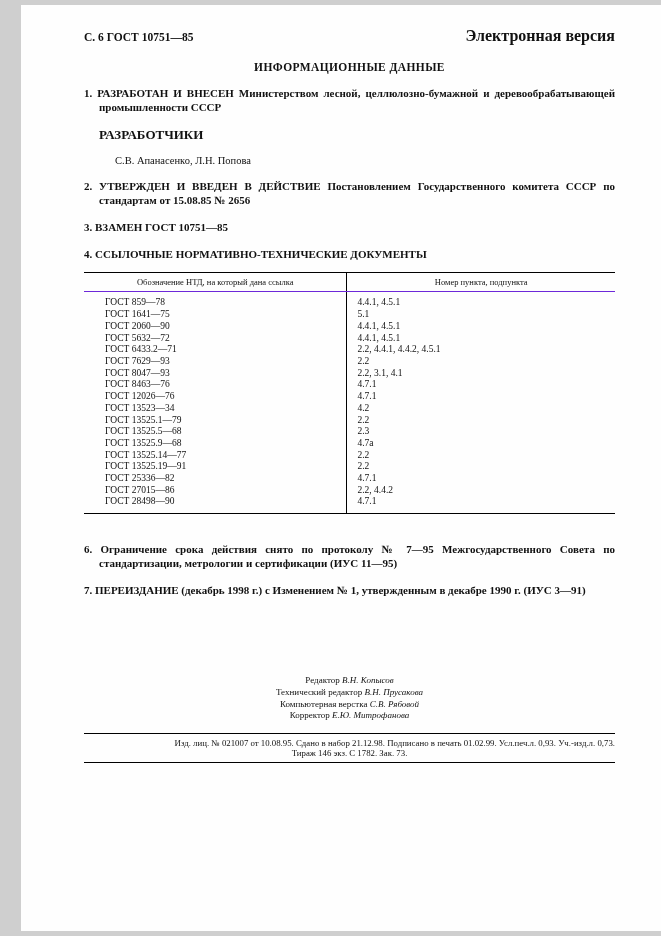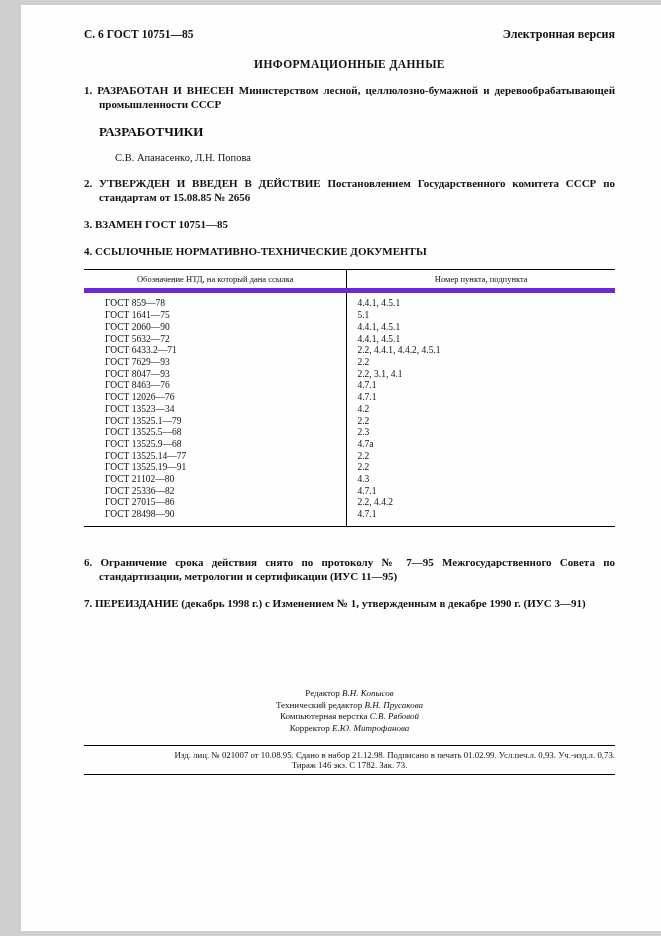--- a/index.html
+++ b/index.html
@@ -11,30 +11,30 @@
     position: relative;
   }
   .page {
     position: absolute; left: 21px; top: 5px;
     width: 651px; height: 926px;
     background: #fefefe;
     padding: 22px 57px 0 63px;
   }
   .hdr { display: flex; justify-content: space-between; align-items: baseline; font-weight: bold; }
   .hdr-left { font-size: 11.5px; }
-  .hdr-right { font-size: 12px; }
+  .hdr-right { font-size: 16px; }
   .doc-title { margin-top: 16px; text-align: center; font-weight: bold; font-size: 11.5px; letter-spacing: .4px; }
   .item {
     margin-top: 13px; font-size: 11px; font-weight: bold; line-height: 1.28;
     text-align: justify; padding-left: 15px; text-indent: -15px;
   }
   .developers-label { margin-top: 13px; padding-left: 15px; font-size: 13px; font-weight: bold; }
   .developers-names { margin-top: 12px; padding-left: 31px; font-size: 10.5px; }
   .ref-table { margin-top: 11px; border-top: 1px solid #000; border-bottom: 1px solid #000; }
-  .ref-head { display: flex; border-bottom: 5px solid #6d28d9; align-items: flex-start; }
+  .ref-head { display: flex; border-bottom: 1px solid #6d28d9; align-items: flex-start; }
   .ref-head .hc { font-size: 8.5px; text-align: center; padding: 4px 4px; display: flex; align-items: center; justify-content: center; }
   .hc1 { width: 49.6%; border-right: 1px solid #000; }
   .hc2 { flex: 1; }
   .ref-row { display: flex; font-size: 9.5px; line-height: 11.7px; }
   .cell-ntd { width: 49.6%; border-right: 1px solid #000; padding-left: 21px; }
   .cell-ref { flex: 1; padding-left: 10px; }
   .ref-row:first-child .cell-ntd, .ref-row:first-child .cell-ref { padding-top: 5px; }
   .ref-row:last-child .cell-ntd, .ref-row:last-child .cell-ref { padding-bottom: 5px; }
   .item-6 { margin-top: 28px; }
   .credits { margin-top: 78px; text-align: center; font-size: 9px; line-height: 11.6px; }
@@ -125,24 +125,20 @@
       </div>
         <div class="ref-row">
         <div class="cell-ntd">ГОСТ 13525.14—77</div>
         <div class="cell-ref">2.2</div>
       </div>
         <div class="ref-row">
         <div class="cell-ntd">ГОСТ 13525.19—91</div>
         <div class="cell-ref">2.2</div>
       </div>
         <div class="ref-row">
-        <div class="cell-ntd">ГОСТ 21102—80</div>
-        <div class="cell-ref">4.3</div>
-      </div>
-        <div class="ref-row">
         <div class="cell-ntd">ГОСТ 25336—82</div>
         <div class="cell-ref">4.7.1</div>
       </div>
         <div class="ref-row">
         <div class="cell-ntd">ГОСТ 27015—86</div>
         <div class="cell-ref">2.2, 4.4.2</div>
       </div>
         <div class="ref-row">
         <div class="cell-ntd">ГОСТ 28498—90</div>
         <div class="cell-ref">4.7.1</div>

